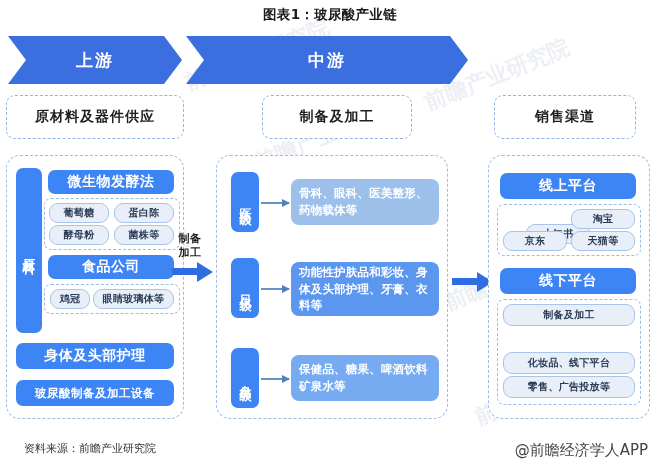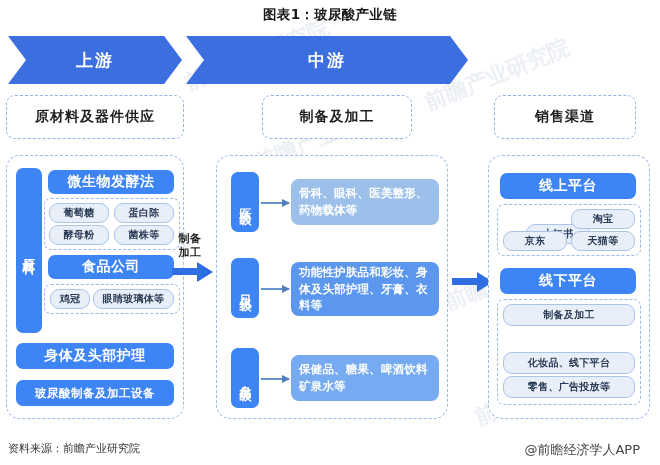--- a/index.html
+++ b/index.html
@@ -111,22 +111,22 @@
     border-left:16px solid #2f6ee0;
     border-top:10px solid transparent;border-bottom:10px solid transparent;
   }
 
   .flowlabel{
     position:absolute;font-size:11px;font-weight:bold;color:#1f1f1f;
     text-align:center;line-height:1.25;letter-spacing:.5px;
   }
 
   
-  .footer-left{position:absolute;left:8px;top:441px;font-size:11px;color:#333;}
-  .footer-right{position:absolute;right:20px;top:441px;font-size:13px;color:#444;}
+  .footer-left{position:absolute;left:24px;top:441px;font-size:11px;color:#333;}
+  .footer-right{position:absolute;right:12px;top:441px;font-size:15px;color:#444;}
 
   
   .wm{position:absolute;color:#eceff4;font-size:22px;font-weight:bold;
       transform:rotate(-22deg);pointer-events:none;white-space:nowrap;}
 </style>
 </head>
 <body>
 
 <div class="root">
 

